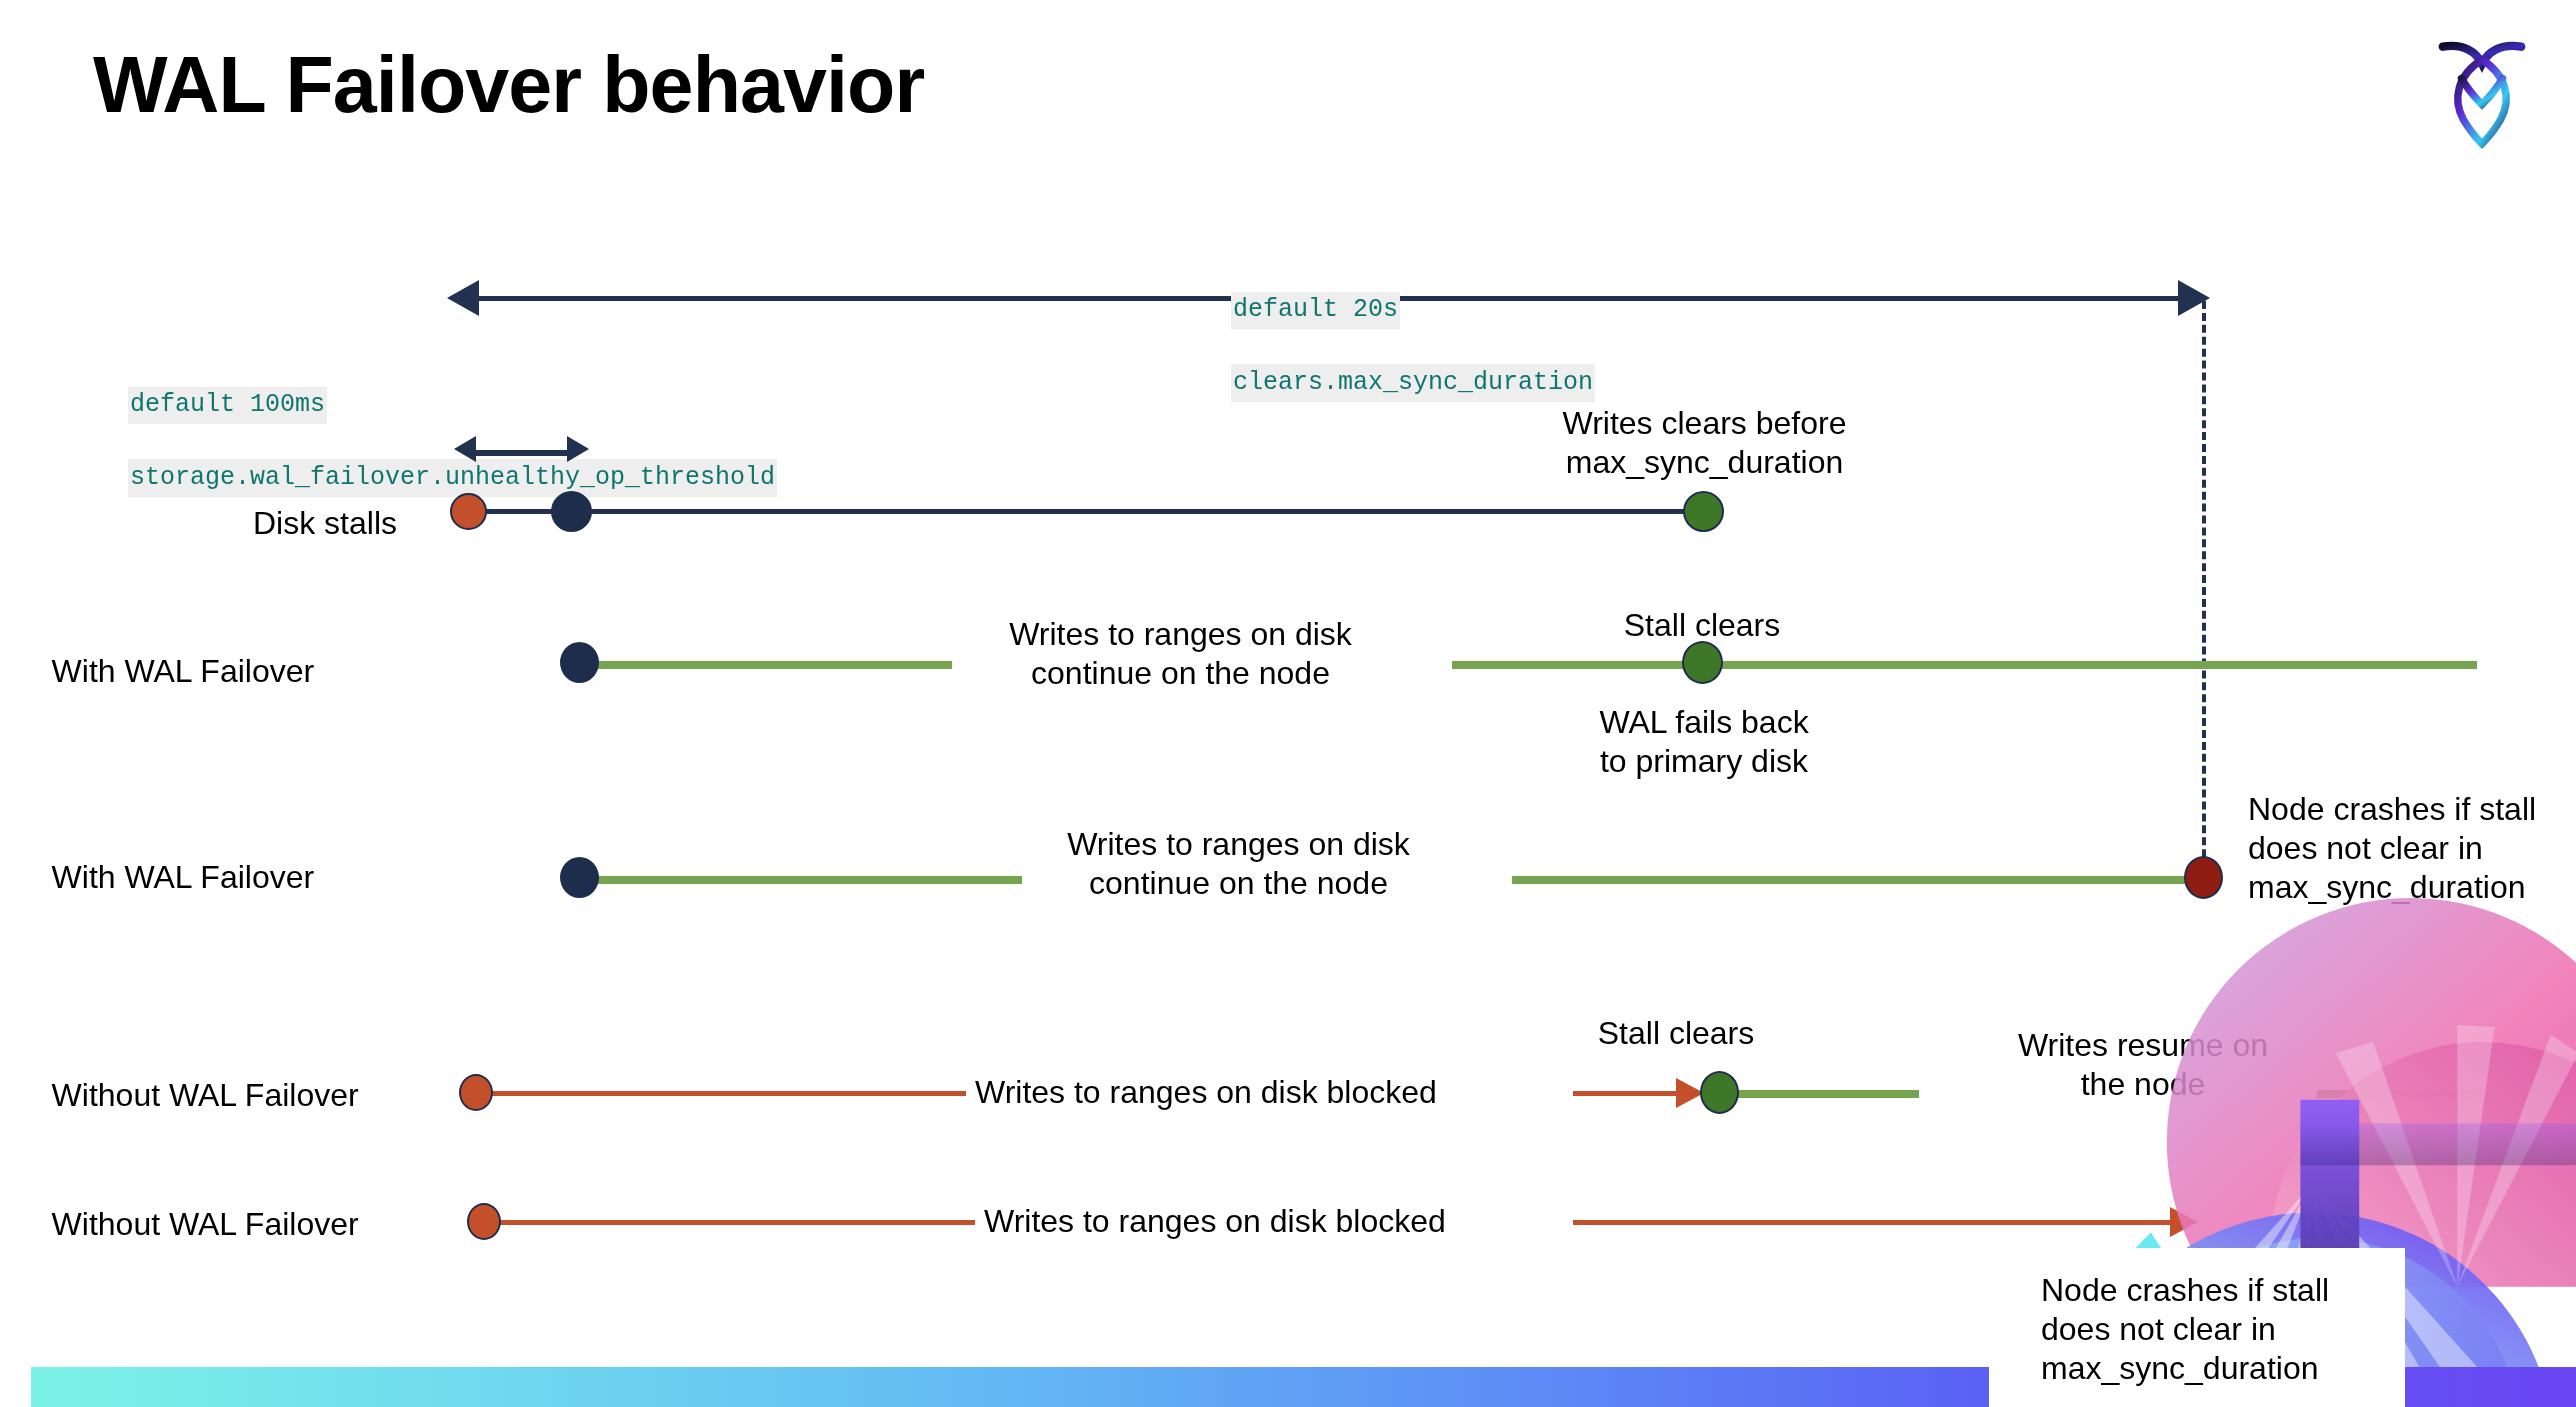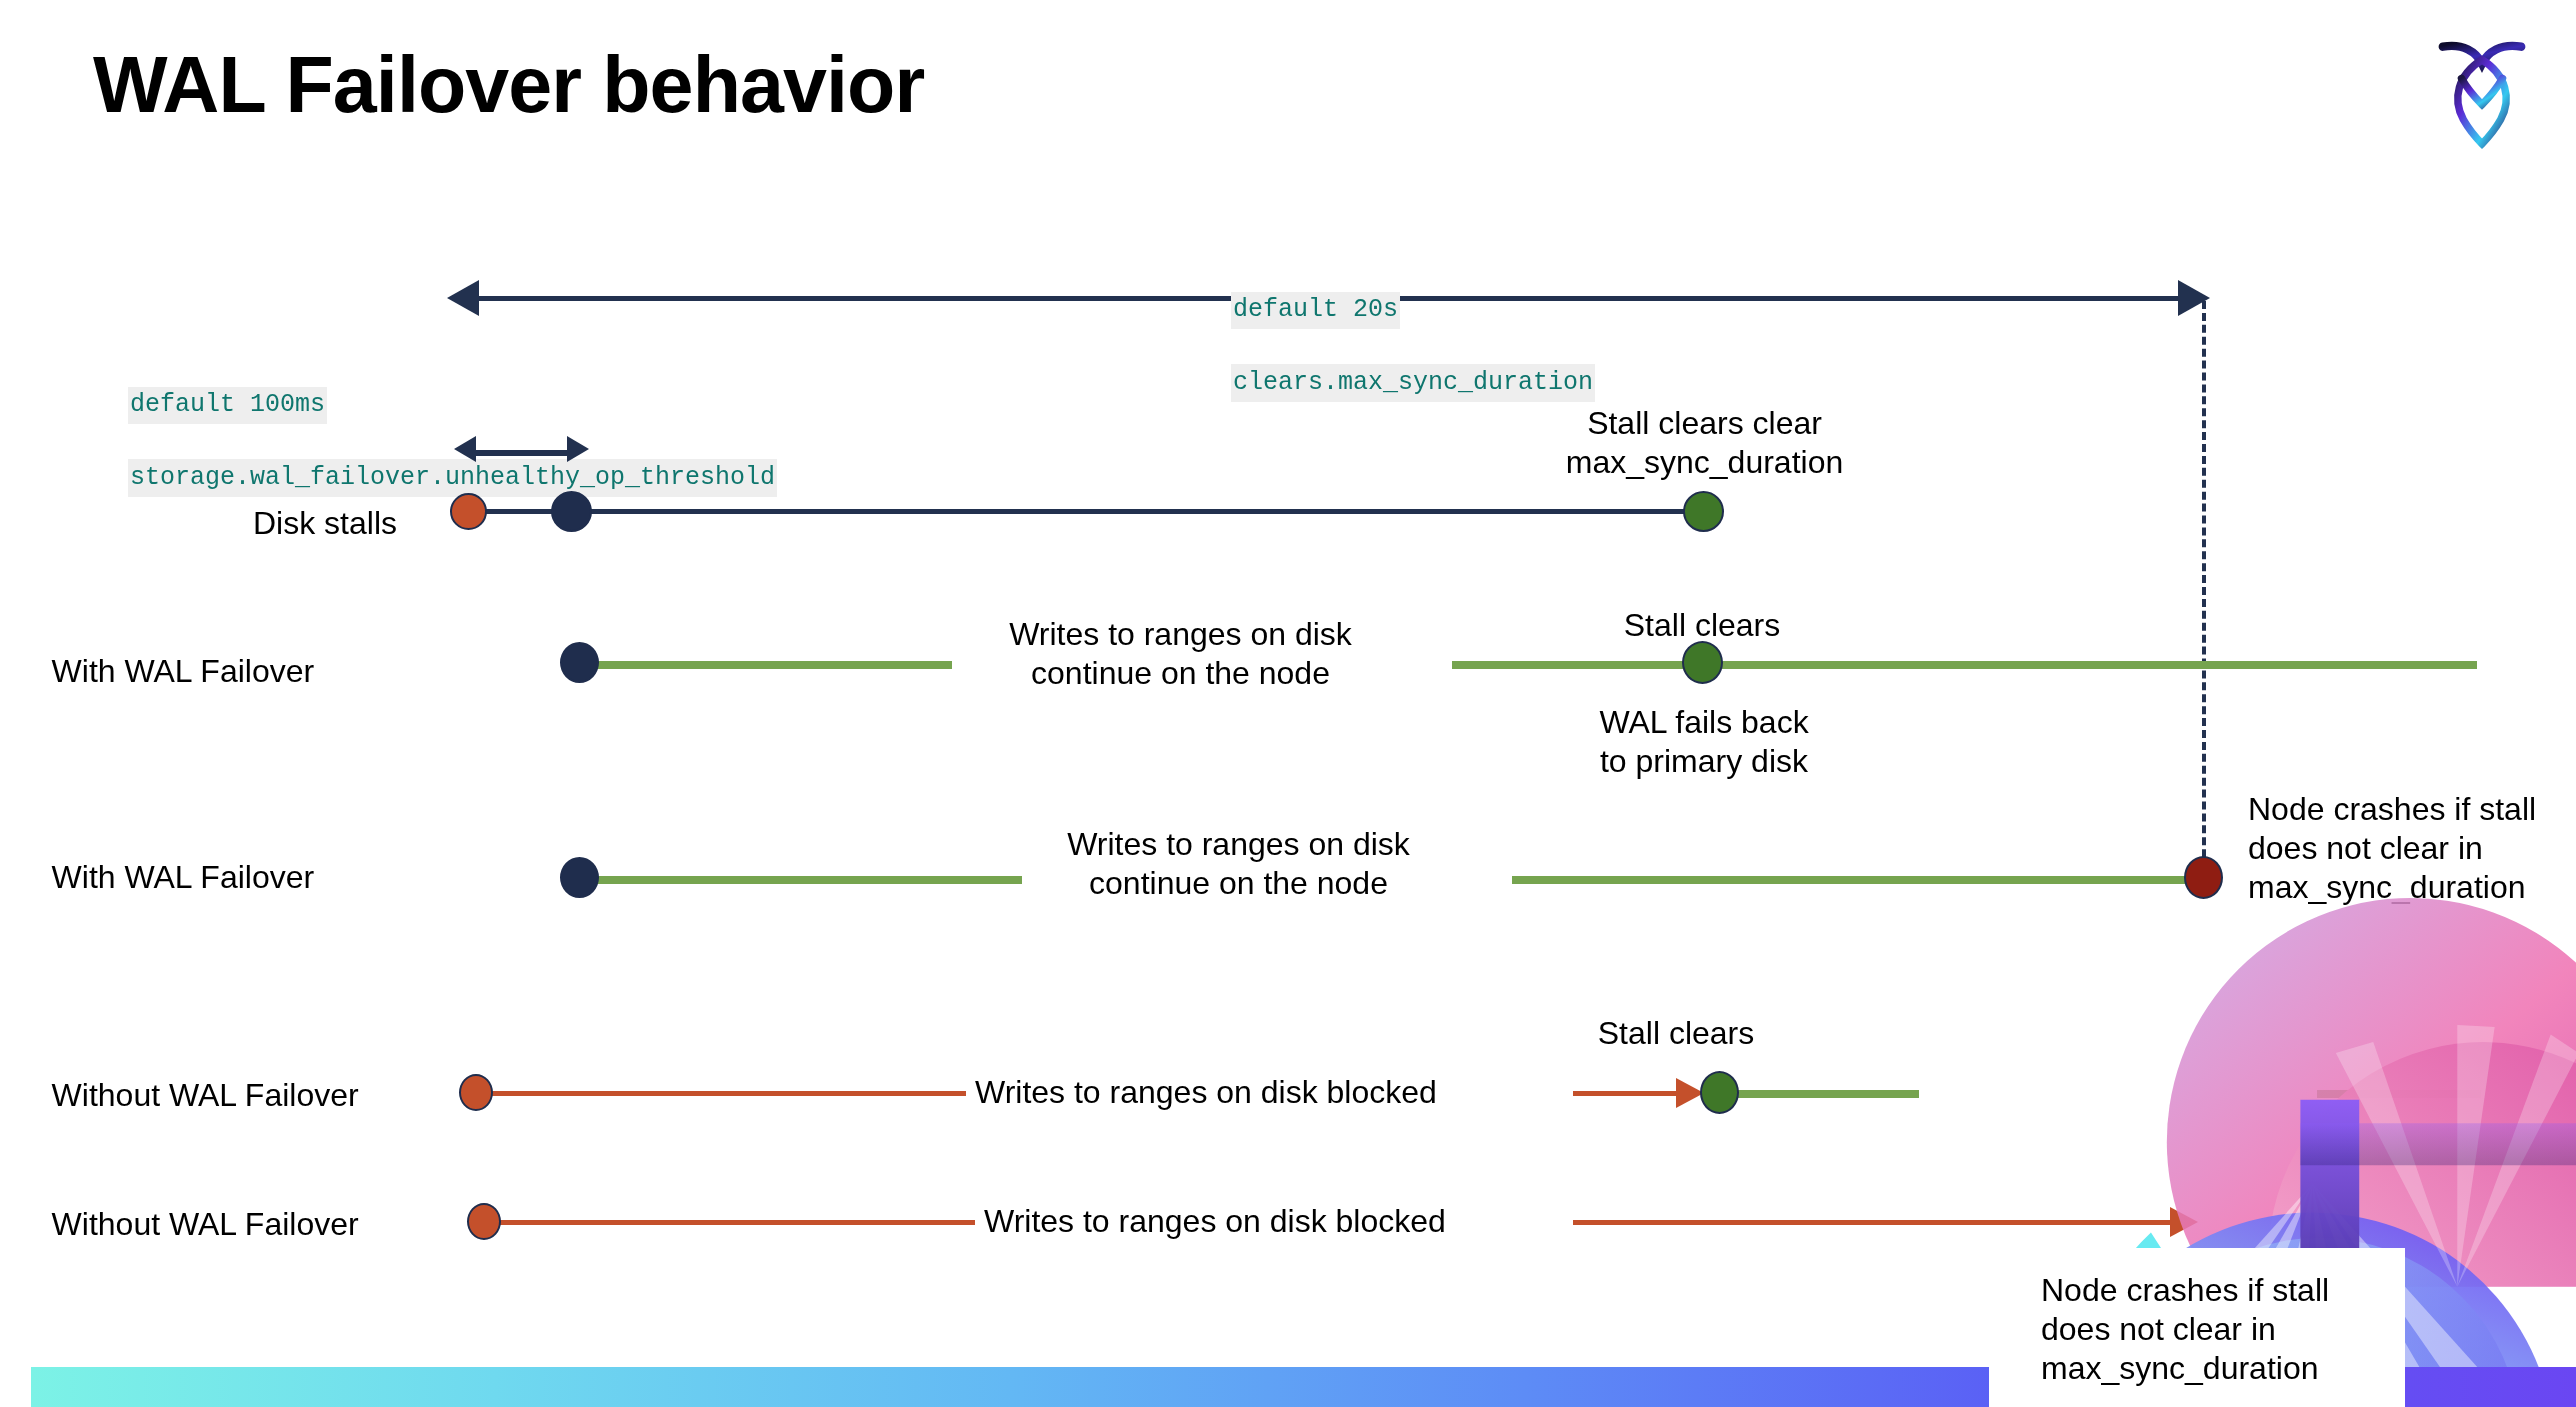--- a/index.html
+++ b/index.html
@@ -213,21 +213,21 @@
   <div class="arrow-head right-navy-sm" style="left:536px; top:436px;"></div>
 
   <div class="row-label" style="left:222px; top:505px;">Disk stalls</div>
 
   <div class="hline navy" style="left:439px; top:509px; width:1236px;"></div>
 
   <div class="dot red" style="left:419px; top:493px; width:37px; height:37px;"></div>
   <div class="dot navy" style="left:520px; top:491px; width:41px; height:41px;"></div>
   <div class="dot green" style="left:1652px; top:491px; width:41px; height:41px;"></div>
 
-  <div class="annot center" style="left:1477px; top:404px; width:393px;">Stall clears clear
+  <div class="annot center" style="left:1477px; top:404px; width:393px;">Writes clears before
 max_sync_duration</div>
 
   <div class="row-label" style="left:20.6px; top:653px;">With WAL Failover</div>
 
   <div class="hline green" style="left:542px; top:661px; width:379px;"></div>
   <div class="hline green" style="left:1421px; top:661px; width:1025px;"></div>
 
   <div class="dot navy" style="left:529px; top:642px; width:39px; height:41px;"></div>
   <div class="dot green" style="left:1651px; top:641px; width:41px; height:43px;"></div>
 
@@ -263,20 +263,22 @@
   <div class="hline green" style="left:1692px; top:1090px; width:196px;"></div>
   <div class="hline green" style="left:2286px; top:1090px; width:164px;"></div>
 
   <div class="dot red" style="left:428px; top:1074px; width:34px; height:37px;"></div>
   <div class="dot green" style="left:1669px; top:1071px; width:39px; height:43px;"></div>
 
   <div class="annot left" style="left:944px; top:1073px; width:580px;">Writes to ranges on disk  blocked</div>
 
   <div class="annot center" style="left:1486px; top:1014px; width:318px;">Stall clears</div>
 
+  <div class="annot center" style="left:1925px; top:1026px; width:374px;">Writes resume on
+the node</div>
 
   <div class="row-label" style="left:20.6px; top:1206px;">Without WAL Failover</div>
 
   <div class="hline red" style="left:458px; top:1220px; width:486px;"></div>
   <div class="hline red" style="left:1542px; top:1220px; width:608px;"></div>
   <div class="arrow-head right-red" style="left:2139px; top:1207px;"></div>
 
   <div class="dot red" style="left:436px; top:1203px; width:34px; height:37px;"></div>
 
   <div class="annot left" style="left:953px; top:1202px; width:580px;">Writes to ranges on disk  blocked</div>

